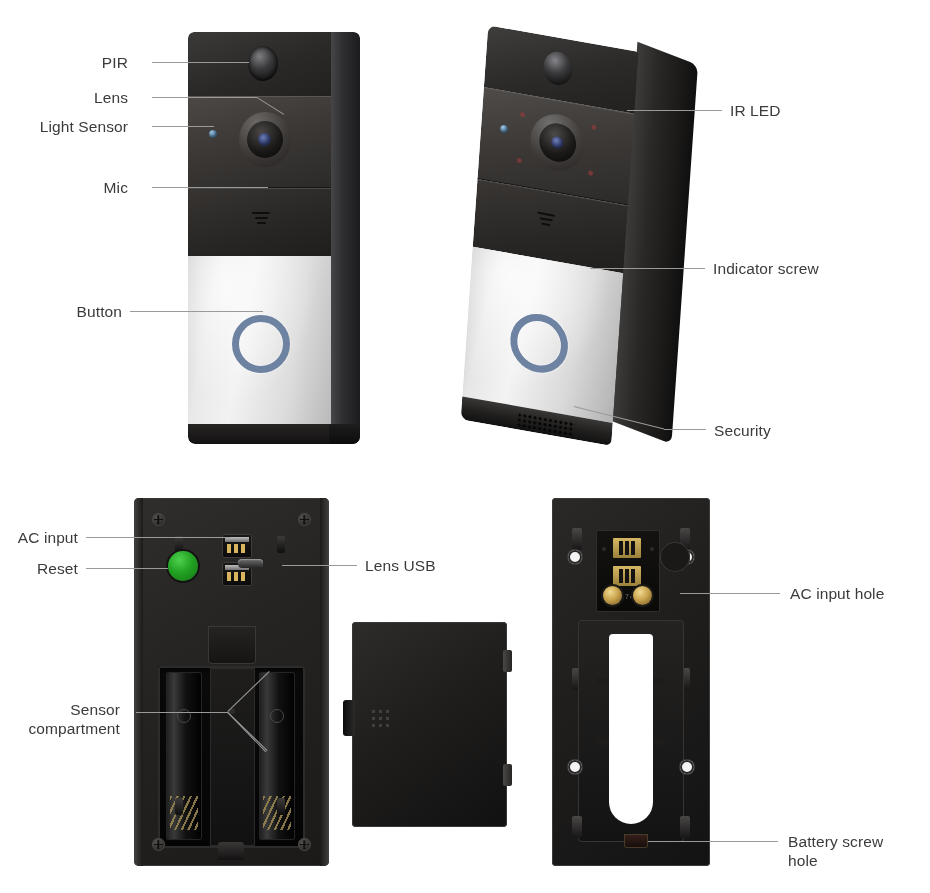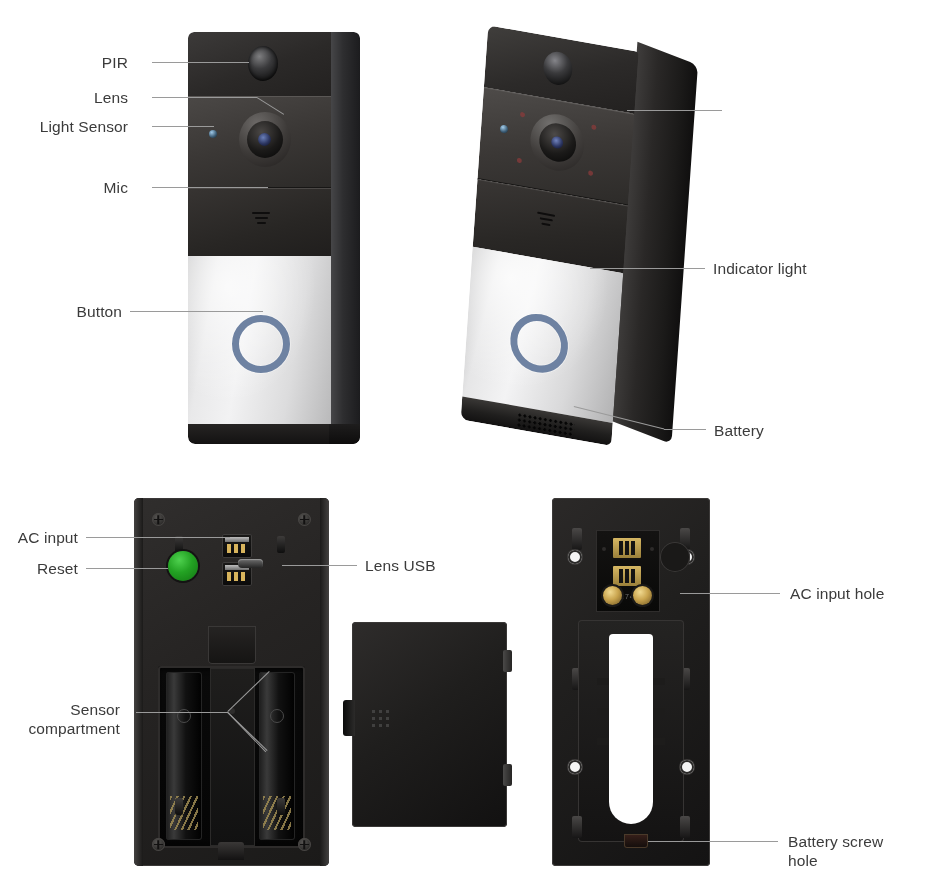--- a/index.html
+++ b/index.html
@@ -266,27 +266,28 @@
             <i style="top:10px;width:9px;left:5px"></i>
         </div>
         <div class="btnring"></div>
         <div class="grille"></div>
         <div class="shole"></div>
       </div>
     </div>
   </div>
 
   <div class="leader" style="left:627px;top:110px;width:95px"></div>
+  <div class="label l" style="left:730px;top:101px;width:180px">IR LED</div>
 
   <div class="leader" style="left:590px;top:268px;width:115px"></div>
-  <div class="label l" style="left:713px;top:259px;width:200px">Indicator light</div>
+  <div class="label l" style="left:713px;top:259px;width:200px">Indicator screw</div>
 
   <div class="diag" style="left:574px;top:406px;width:93px;transform:rotate(14deg)"></div>
   <div class="leader" style="left:664px;top:429px;width:42px"></div>
-  <div class="label l" style="left:714px;top:421px;width:170px">Battery</div>
+  <div class="label l" style="left:714px;top:421px;width:170px">Security</div>
 
   <div id="dev3">
     <div class="rail lf"></div>
     <div class="rail rt"></div>
     <div class="screw" style="left:18px;top:15px"></div>
     <div class="screw" style="right:18px;top:15px"></div>
     <div class="clip" style="left:41px;top:38px"></div>
     <div class="clip" style="left:143px;top:38px"></div>
     <div class="acblk" style="left:88px;top:36px">
       <div class="pinbar"></div>

